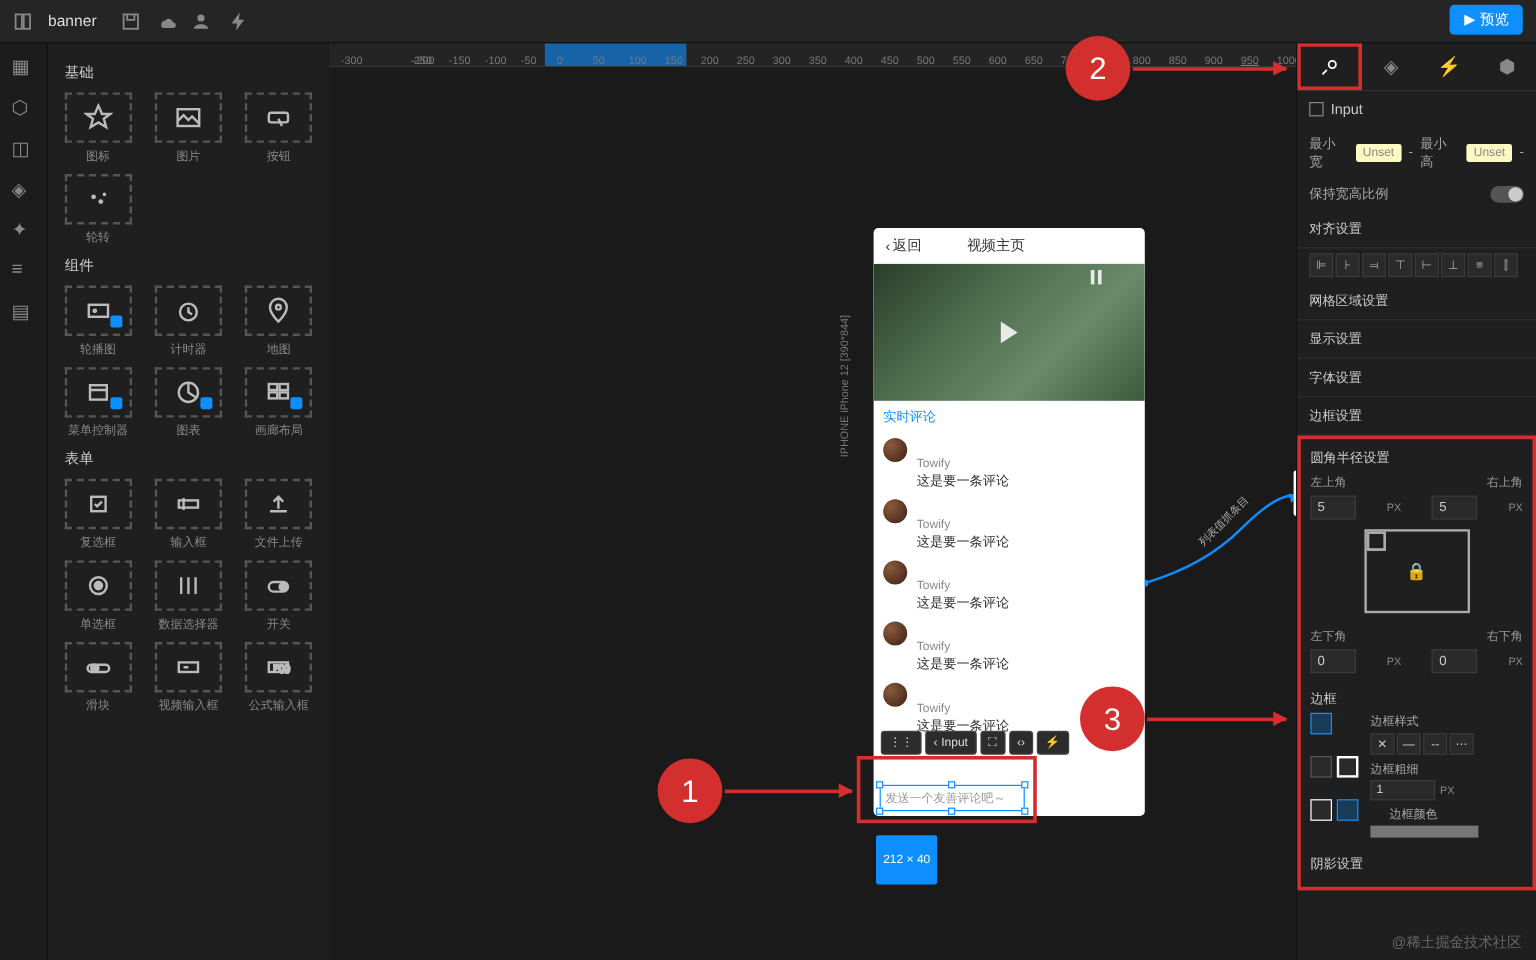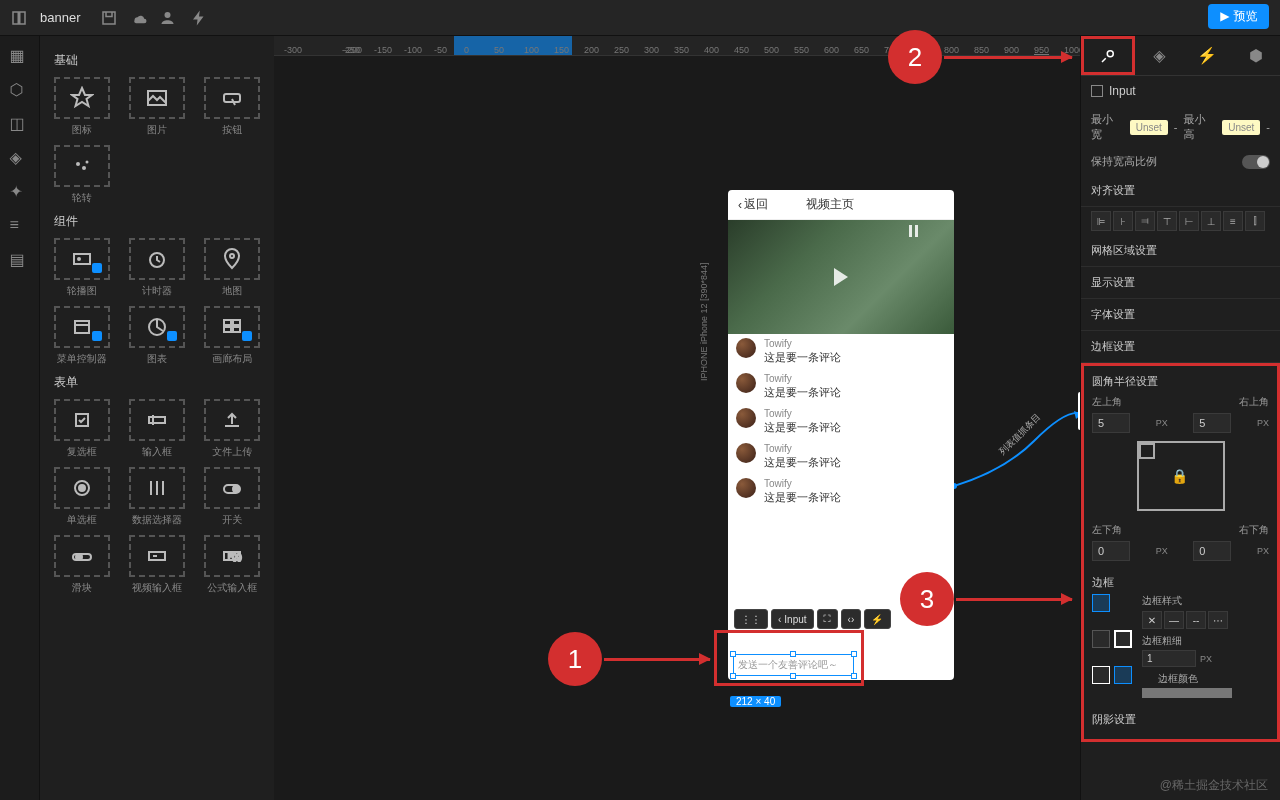--- a/index.html
+++ b/index.html
@@ -44,28 +44,28 @@
 .phone-nav { height: 30px; display: flex; align-items: center; padding: 0 10px; gap: 8px; border-bottom: 1px solid #eee; }
 .phone-nav .back { font-size: 12px; color: #333; display: flex; align-items: center; gap: 2px; }
 .phone-nav .ptitle { font-size: 12px; color: #333; margin-left: 30px; font-weight: 500; }
 .video-box { height: 114px; background: linear-gradient(135deg,#2a3d2a,#4a6a4a,#6a8a6a,#3a5a3a); position: relative; display: flex; align-items: center; justify-content: center; }
 .play-triangle { width: 0; height: 0; border-left: 14px solid rgba(255,255,255,0.85); border-top: 9px solid transparent; border-bottom: 9px solid transparent; }
 .pause-bars { position: absolute; top: 5px; right: 36px; display: flex; gap: 3px; }
 .pause-bars span { width: 3px; height: 12px; background: rgba(255,255,255,0.85); }
 .realtime { font-size: 11px; color: #0d8fff; padding: 6px 8px; }
 .comment-row { display: flex; align-items: flex-start; gap: 8px; padding: 4px 8px; }
 .avatar { width: 20px; height: 20px; border-radius: 50%; background: radial-gradient(circle at 30% 30%, #8a5a3a, #3a2018); flex-shrink: 0; }
-.c-name { font-size: 10px; color: #888; }
+.c-name { font-size: 10px; color: #888; margin-top: 16px; }
 .c-text { font-size: 11px; color: #333; margin-top: 1px; }
 
 
 .sel-input-outer { position: absolute; left: 440px; top: 594px; width: 150px; height: 56px; border: 3px solid #d32f2f; }
 .sel-input { position: absolute; left: 459px; top: 618px; width: 121px; height: 22px; border: 1px solid #0d8fff; background: #fff; font-size: 10px; color: #999; padding: 0 4px; display: flex; align-items: center; }
 .sel-handles { position: absolute; width: 6px; height: 6px; background: #fff; border: 1px solid #0d8fff; }
-.dim-badge { position: absolute; left: 456px; top: 660px; background: #0d8fff; color: #fff; font-size: 10px; padding: 0 6px; border-radius: 2px; }
+.dim-badge { position: absolute; left: 456px; top: 660px; background: #0d8fff; color: #fff; font-size: 10px; padding: 15px 6px; border-radius: 2px; }
 
 
 .float-tb { position: absolute; left: 460px; top: 573px; display: flex; gap: 3px; }
 .float-tb .fbtn { background: #2c2c2c; color: #ddd; font-size: 10px; padding: 3px 6px; border-radius: 3px; border: 1px solid #444; display: flex; align-items: center; gap: 3px; }
 
 
 .pop-card { position: absolute; left: 804px; top: 356px; width: 224px; height: 38px; background: #fff; border-radius: 2px; display: flex; align-items: flex-start; padding: 5px 8px; gap: 8px; }
 .connector { position: absolute; left: 680px; top: 375px; width: 130px; height: 80px; }
 .conn-label { position: absolute; left: 719px; top: 392px; transform: rotate(-45deg); font-size: 9px; color: #aaa; }
 
@@ -393,20 +393,21 @@
         <span class="back">‹ <span>返回</span></span>
         <span class="ptitle">视频主页</span>
       </div>
       <div class="video-box">
         <div class="pause-bars">
             <span></span>
             <span></span>
           </div>
         <div class="play-triangle"></div>
       </div>
+      <div class="realtime">实时评论</div>
       <div id="comments">
           <div class="comment-row">
             <div class="avatar"></div>
             <div>
               <div class="c-name">Towify</div>
               <div class="c-text">这是要一条评论</div>
             </div>
           </div>
           <div class="comment-row">
             <div class="avatar"></div>

